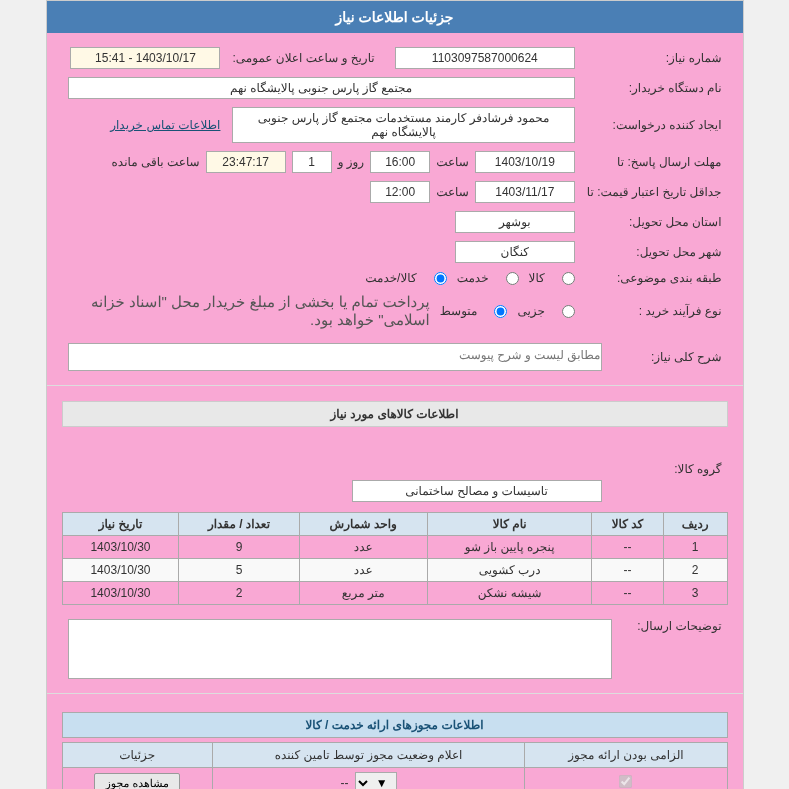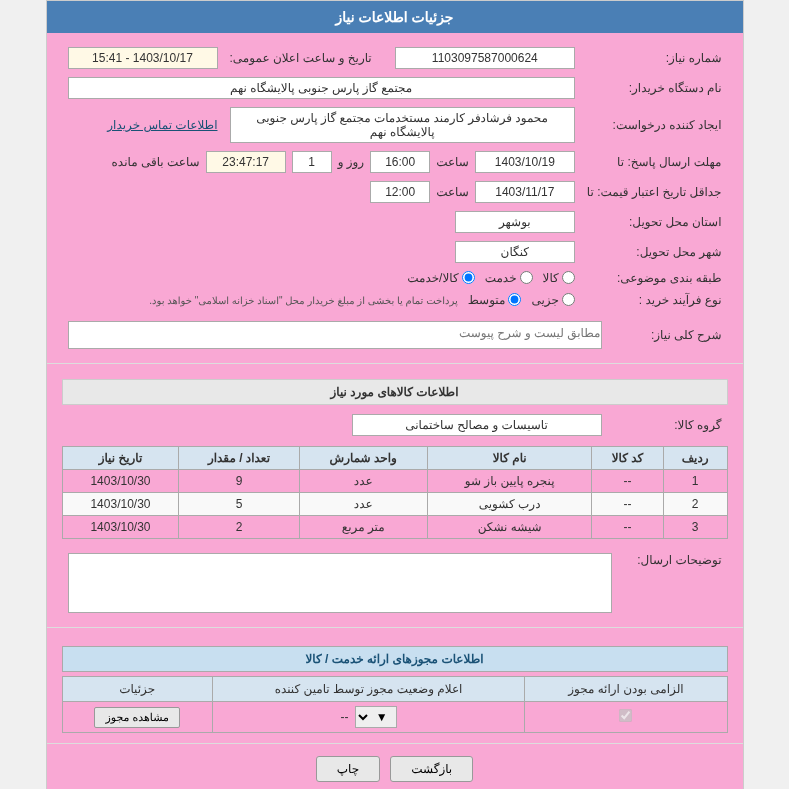--- a/index.html
+++ b/index.html
@@ -138,22 +138,22 @@
       gap: 10px;
     }
     .radio-group {
       display: flex;
       gap: 10px;
       align-items: center;
       direction: rtl;
     }
     .radio-group label {
       display: flex;
-      align-items: flex-start;
-      gap: 3px;
+      align-items: center;
+      gap: 17px;
     }
     .inline-select {
       border: 1px solid #aaa;
       padding: 2px 4px;
       font-size: 12px;
       direction: rtl;
     }
     .checkbox-cell { text-align: center; }
     .view-btn {
       padding: 3px 10px;
@@ -278,21 +278,21 @@
         <td colspan="3">
           <div class="radio-group">
             <label>
               <input type="radio" name="farayand" style="">
               <span>جزیی</span>
             </label>
             <label>
               <input type="radio" name="farayand" checked="" style="">
               <span>متوسط</span>
             </label>
-            <span style="color:#555; font-size:10px;text-align:right;">پرداخت تمام یا بخشی از مبلغ خریدار محل "اسناد خزانه اسلامی" خواهد بود.</span>
+            <span style="color:#555; font-size:15px;text-align:right;">پرداخت تمام یا بخشی از مبلغ خریدار محل "اسناد خزانه اسلامی" خواهد بود.</span>
           </div>
         </td>
       </tr>
 
     </tbody>
       </table>
 
     <table class="info-table" style="margin-top:6px;">
       <tbody>
           <tr>
@@ -307,21 +307,21 @@
   </div>
 
   <div class="section">
     <div class="section-title">اطلاعات کالاهای مورد نیاز</div>
 
     <table class="info-table" style="margin-bottom:6px;">
       <tbody>
           <tr>
         <td class="label-cell">گروه کالا:</td>
         <td>
-          <span class="value-box" style="min-width:250px;">تاسیسات و مصالح ساختمانی</span>
+          <span class="value-box" style="min-width:250px;margin-top:44px;">تاسیسات و مصالح ساختمانی</span>
         </td>
       </tr>
     </tbody>
       </table>
 
     <table class="goods-table">
       <thead>
         <tr>
           <th>ردیف</th>
           <th>کد کالا</th>

